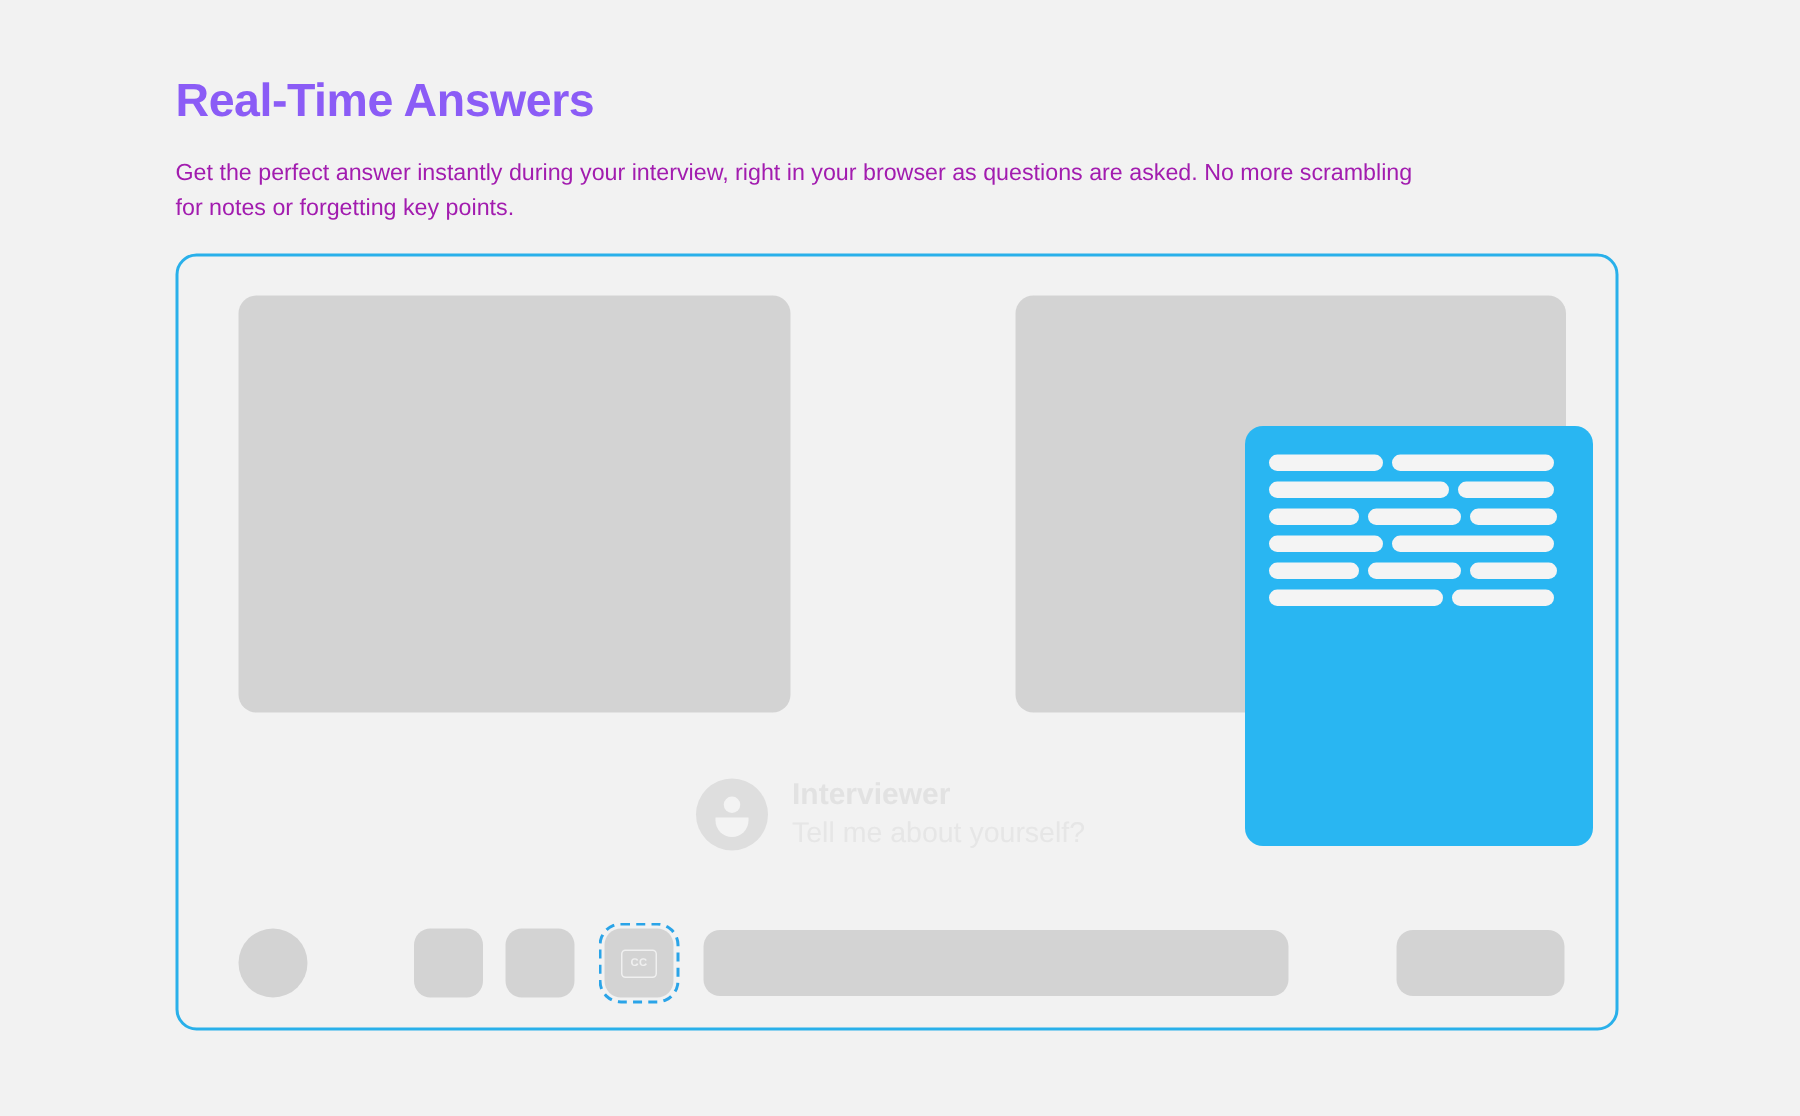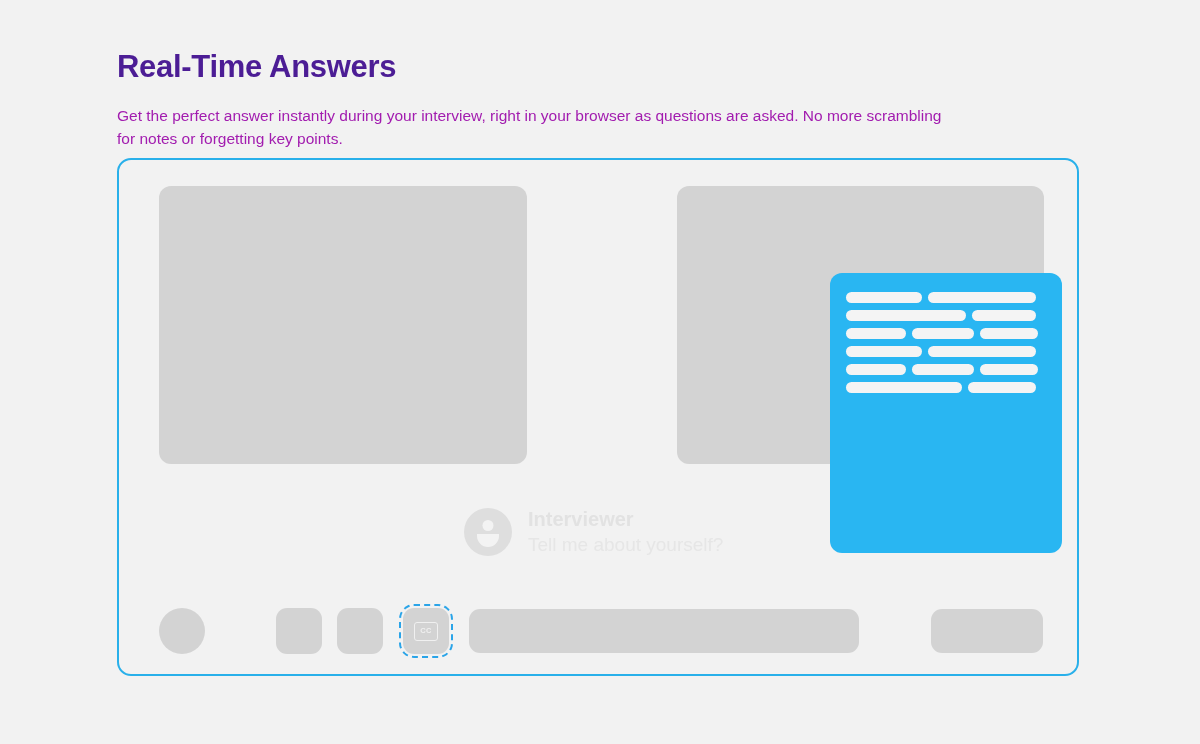--- a/index.html
+++ b/index.html
@@ -20,37 +20,37 @@
     position: absolute;
     left: 117px;
     top: 48px;
     width: 900px;
   }
   .page-title {
     margin: 0;
     font-size: 31px;
     font-weight: bold;
     letter-spacing: -0.3px;
-    color: #4c1d95;
+    color: #8b5cf6;
     line-height: 1.2;
   }
   .page-subtitle {
     margin: 0;
     margin-top: 20px;
     font-size: 15.5px;
     line-height: 1.45;
     color: #a21caf;
     max-width: 840px;
   }
 
   
   .mockup-frame {
     position: absolute;
     left: 117px;
-    top: 158px;
+    top: 169px;
     width: 962px;
     height: 518px;
     box-sizing: border-box;
     border: 2px solid #29b0ea;
     border-radius: 14px;
     background: #f2f2f2;
     overflow: hidden;
   }
 
   

